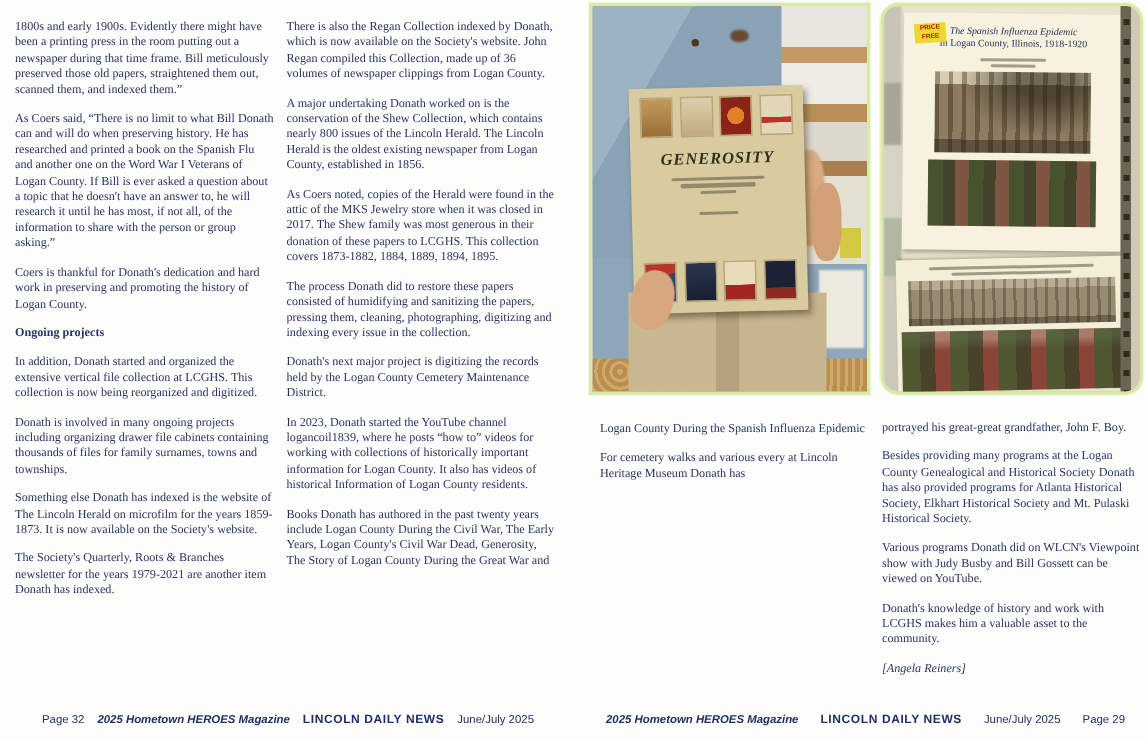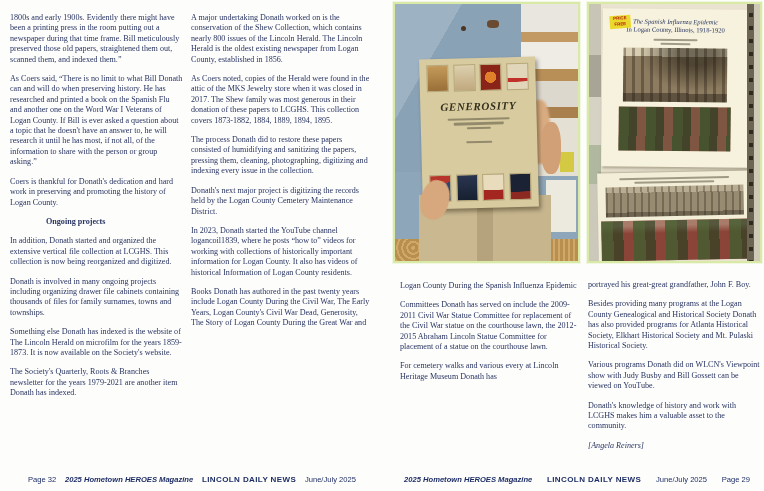--- a/index.html
+++ b/index.html
@@ -6,41 +6,41 @@
   html,body { width:764px; height:491px; }
   body { background:#f4f4f1; font-family:"Liberation Serif", serif; }
   .spread { position:relative; width:764px; height:491px; background:#fdfdfc; overflow:hidden; }
   .page { position:absolute; top:0; height:491px; width:382px; }
   .page.left  { left:0; }
   .page.right { left:382px; }
 
   
   .col { position:absolute; color:#283461; font-size:8.1px; line-height:10.4px; }
   .col p { margin:0 0 9px; }
-  .col .heading { font-weight:bold;margin-left:36px; }
+  .col .heading { font-weight:bold; }
   .col .byline { font-weight:normal; font-style:italic; }
   .col-l1 { left:10px;  top:13px; width:173px; }
   .col-l2 { left:191px; top:13px; width:181px; }
   .col-r1 { left:18px;  top:281px; width:177px; }
   .col-r2 { left:206px; top:280px; width:172px; }
 
   
   .footer { position:absolute; bottom:7px; left:0; right:0; display:flex;
             justify-content:space-between; align-items:baseline;
             font-family:"Liberation Sans", sans-serif; font-size:7.6px; color:#1f2f66; }
   .footer-left  { padding:0 26px 0 28px; }
   .footer-right { padding:0 14px 0 22px; }
   .footer .mag   { font-weight:bold; font-style:italic; }
   .footer .paper { font-weight:bold; letter-spacing:.4px; font-size:8px;text-align:right; }
 
   
   .photo { position:absolute; border:2px solid #d9eaa6; overflow:hidden; background:#cfc8b8;
            box-shadow:0 0 0 1px #f2f7e2; }
   .photo1 { left:11px;  top:2px; width:187px; height:261px; }
-  .photo2 { left:205px; top:2px; width:175px; height:261px; }
+  .photo2 { left:205px; top:2px; width:175px; height:261px;border-radius:12px; }
 
   
   .p1-bg { position:absolute; inset:0; background:#8ea6ba; }
   .p1-shelves { position:absolute; right:0; top:0; width:62px; height:172px;
       background:linear-gradient(180deg,#e9e6df 0 16%,#c29962 16% 22%,#efece6 22% 38%,
                  #b98f58 38% 45%,#ddd8ce 45% 60%,#a97f4e 60% 66%,#e5e0d4 66% 100%);
       filter:blur(.4px); }
   .p1-yellowbox { position:absolute; right:4px; top:148px; width:14px; height:20px; background:#d3c943; filter:blur(.5px);}
   .p1-whitebox  { position:absolute; right:2px; top:176px; width:30px; height:52px; background:#eceadf; filter:blur(.6px);}
   .p1-shirt { position:absolute; left:0; top:0; width:126px; height:168px;
@@ -136,20 +136,21 @@
       <p>1800s and early 1900s. Evidently there might have been a printing press in the room putting out a newspaper during that time frame. Bill meticulously preserved those old papers, straightened them out, scanned them, and indexed them.”</p>
       <p>As Coers said, “There is no limit to what Bill Donath can and will do when preserving history. He has researched and printed a book on the Spanish Flu and another one on the Word War I Veterans of Logan County. If Bill is ever asked a question about a topic that he doesn't have an answer to, he will research it until he has most, if not all, of the information to share with the person or group asking.”</p>
       <p>Coers is thankful for Donath's dedication and hard work in preserving and promoting the history of Logan County.</p>
       <p class="heading">Ongoing projects</p>
       <p>In addition, Donath started and organized the extensive vertical file collection at LCGHS. This collection is now being reorganized and digitized.</p>
       <p>Donath is involved in many ongoing projects including organizing drawer file cabinets containing thousands of files for family surnames, towns and townships.</p>
       <p>Something else Donath has indexed is the website of The Lincoln Herald on microfilm for the years 1859-1873. It is now available on the Society's website.</p>
       <p>The Society's Quarterly, Roots &amp; Branches newsletter for the years 1979-2021 are another item Donath has indexed.</p>
     </div>
     <div class="col col-l2">
+      <p>There is also the Regan Collection indexed by Donath, which is now available on the Society's website. John Regan compiled this Collection, made up of 36 volumes of newspaper clippings from Logan County.</p>
       <p>A major undertaking Donath worked on is the conservation of the Shew Collection, which contains nearly 800 issues of the Lincoln Herald. The Lincoln Herald is the oldest existing newspaper from Logan County, established in 1856.</p>
       <p>As Coers noted, copies of the Herald were found in the attic of the MKS Jewelry store when it was closed in 2017. The Shew family was most generous in their donation of these papers to LCGHS.  This collection covers 1873-1882, 1884, 1889, 1894, 1895.</p>
       <p>The process Donath did to restore these papers consisted of humidifying and sanitizing the papers, pressing them, cleaning, photographing, digitizing and indexing every issue in the collection.</p>
       <p>Donath's next major project is digitizing the records held by the Logan County Cemetery Maintenance District.</p>
       <p>In 2023, Donath started the YouTube channel logancoil1839, where he posts “how to” videos for working with collections of historically important information for Logan County. It also has videos of historical Information of Logan County residents.</p>
       <p>Books Donath has authored in the past twenty years include Logan County During the Civil War, The Early Years, Logan County's Civil War Dead, Generosity, The Story of Logan County During the Great War and</p>
     </div>
     <div class="footer footer-left">
       <span>Page 32</span>
       <span class="mag">2025 Hometown HEROES Magazine</span>
@@ -215,21 +216,20 @@
         <div class="bar s2-b2"></div>
         <div class="p2-photoC"></div>
         <div class="p2-photoD"></div>
       </div>
       <div class="p2-right"></div>
       <div class="p2-holes"></div>
     </div>
 
     <div class="col col-r1">
       <p>Logan County During the Spanish Influenza Epidemic</p>
-      <p>Committees Donath has served on include the 2009-2011 Civil War Statue Committee for replacement of the Civil War statue on the courthouse lawn, the 2012-2015 Abraham Lincoln Statue Committee for placement of a statue on the courthouse lawn.</p>
       <p>For cemetery walks and various every at Lincoln Heritage Museum Donath has</p>
     </div>
     <div class="col col-r2">
       <p>portrayed his great-great grandfather, John F. Boy.</p>
       <p>Besides providing many programs at the Logan County Genealogical and Historical Society Donath has also provided programs for Atlanta Historical Society, Elkhart Historical Society and Mt. Pulaski Historical Society.</p>
       <p>Various programs Donath did on WLCN's Viewpoint show with Judy Busby and Bill Gossett can be viewed on YouTube.</p>
       <p>Donath's knowledge of history and work with LCGHS makes him a valuable asset to the community.</p>
       <p class="byline">[Angela Reiners]</p>
     </div>
 

